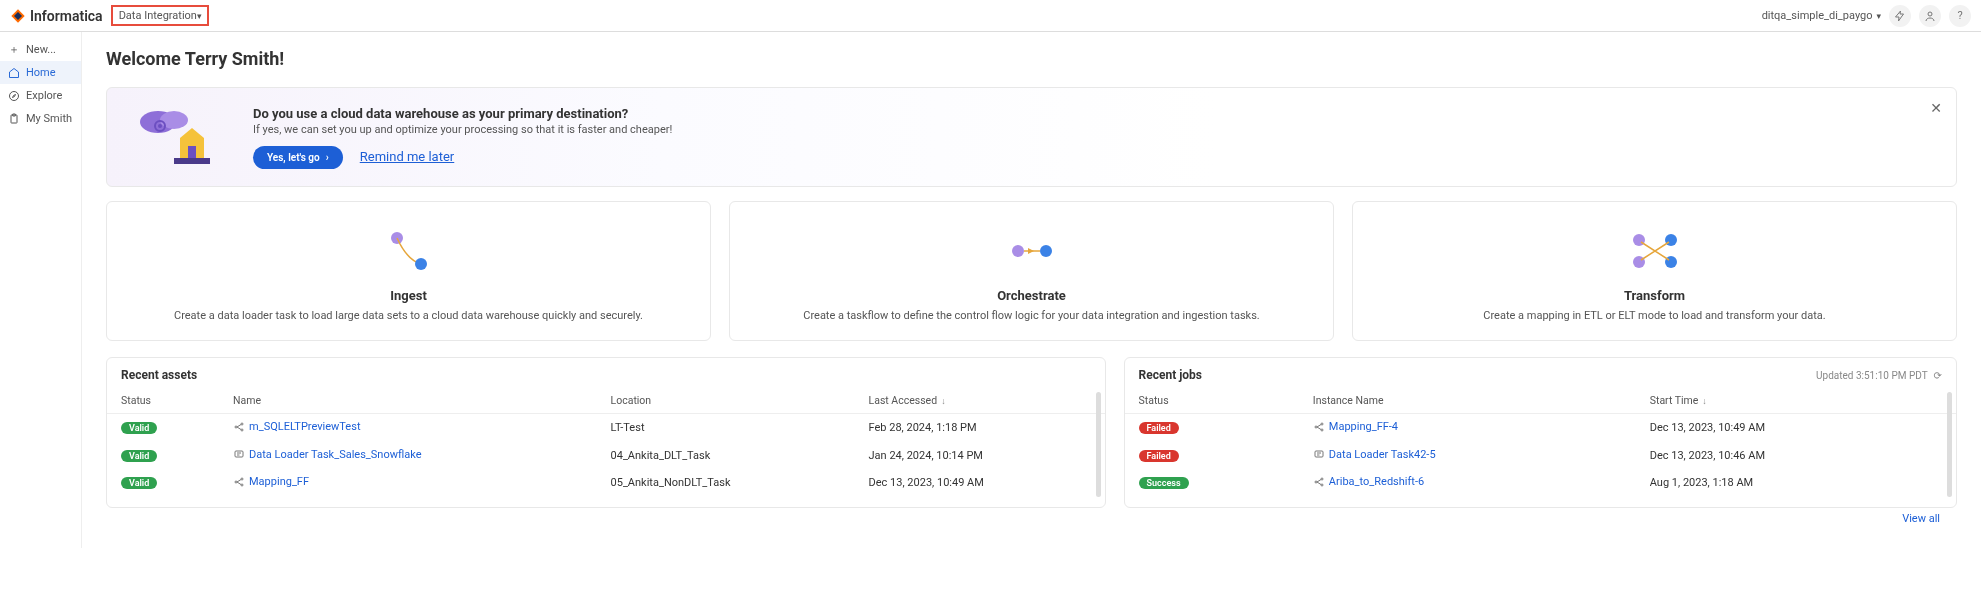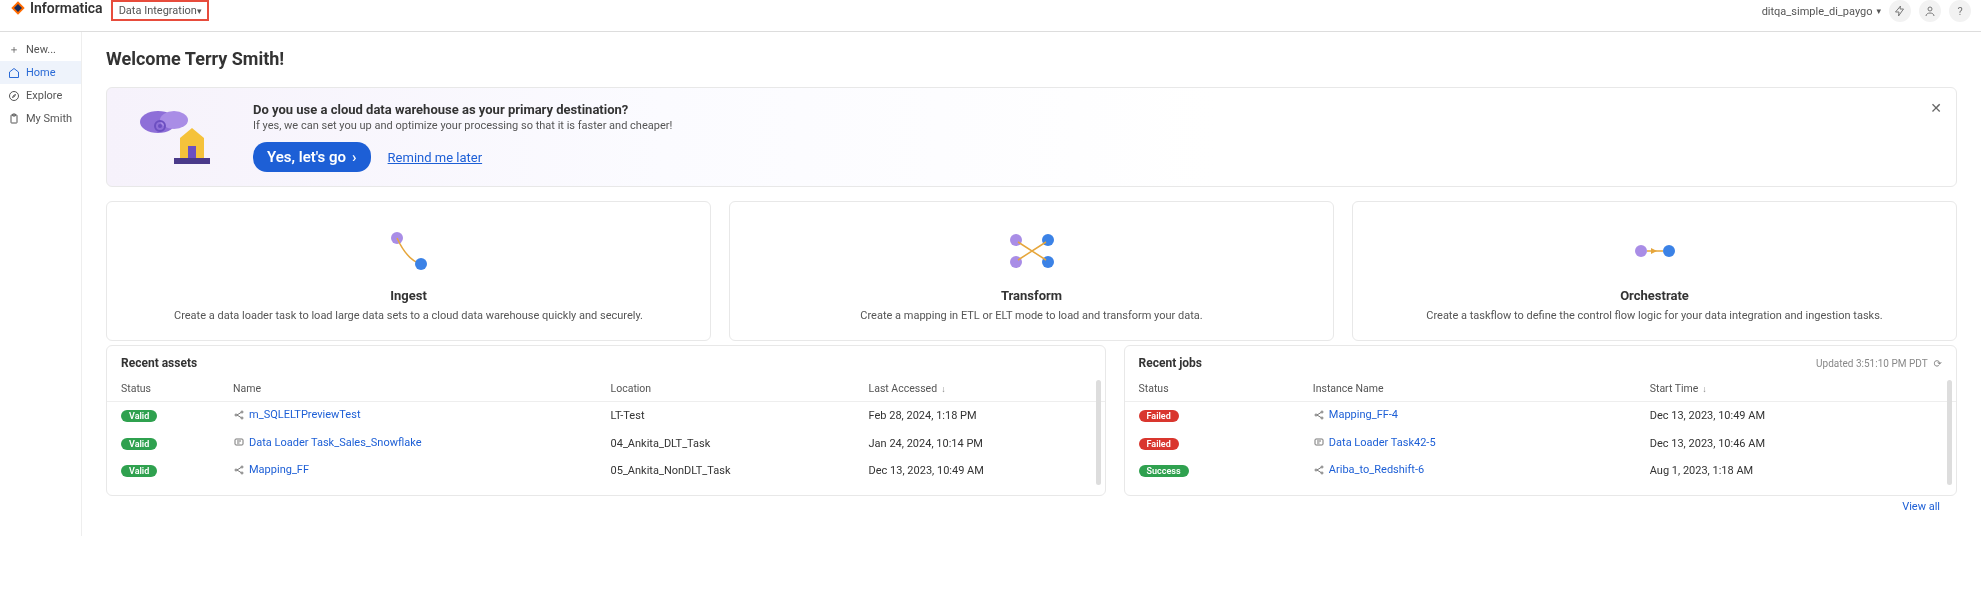--- a/index.html
+++ b/index.html
@@ -1,38 +1,38 @@
 <!DOCTYPE html>
 <html><head>
   <meta charset="utf-8">
   <style>
     * { margin:0; padding:0; box-sizing:border-box; font-family:-apple-system,BlinkMacSystemFont,"Segoe UI",Roboto,sans-serif; }
     body { background:#fff; color:#333; font-size:12px; }
-    .topbar { display:flex; align-items:flex-start; height:32px; padding:0 10px; border-bottom:1px solid #ddd; }
+    .topbar { display:flex; align-items:center; height:32px; padding:0 10px; border-bottom:1px solid #ddd; }
     .logo { display:flex; align-items:center; gap:4px; font-weight:600; font-size:14px; }
     .logo-icon { width:16px; height:16px; }
     .service-sel { margin-left:8px; font-size:11px; color:#555; border:2px solid #e74c3c; padding:2px 6px; display:flex; align-items:center; cursor:pointer; }
     .top-right { margin-left:auto; display:flex; align-items:center; gap:8px; }
     .org-sel { font-size:11px; color:#555; display:flex; align-items:center; gap:4px; cursor:pointer; }
     .top-icon { width:22px; height:22px; border-radius:50%; background:#f2f2f2; display:flex; align-items:center; justify-content:center; color:#777; cursor:pointer; font-size:11px; }
     .layout { display:flex; }
     .sidebar { width:82px; border-right:1px solid #eee; padding:6px 0; }
     .sb-item { display:flex; align-items:center; gap:6px; padding:5px 8px; font-size:11px; color:#555; cursor:pointer; }
     .sb-item.active { background:#eef3fb; color:#2a6ad6; }
     .sb-ico { width:12px; height:12px; display:inline-flex; align-items:center; justify-content:center; }
     .main { flex:1; padding:16px 24px 40px 24px; background:#fff; }
     .welcome { font-size:18px; font-weight:700; margin-bottom:18px; }
     .banner { border:1px solid #e8e8e8; border-radius:6px; background:linear-gradient(90deg,#f6f2fb 0%,#fbfbff 30%,#fff 60%); padding:14px 18px; display:flex; gap:18px; align-items:center; position:relative; margin-bottom:14px; }
     .banner-close { position:absolute; right:14px; top:12px; cursor:pointer; color:#666; font-size:14px; }
     .banner-illus { width:110px; height:70px; display:flex; align-items:center; justify-content:center; }
     .banner-text h3 { font-size:13px; font-weight:700; margin-bottom:2px; }
     .banner-text p { font-size:11px; color:#555; margin-bottom:10px; }
-    .btn-primary { background:#1d5fd6; color:#fff; border:none; border-radius:14px; padding:6px 14px; font-size:15px; font-weight:600; display:inline-flex; align-items:center; gap:6px; cursor:pointer; }
+    .btn-primary { background:#1d5fd6; color:#fff; border:none; border-radius:14px; padding:6px 14px; font-size:10px; font-weight:600; display:inline-flex; align-items:center; gap:6px; cursor:pointer; }
     .link-remind { color:#1d5fd6; font-size:13px; text-decoration:underline; margin-left:14px; cursor:pointer; }
-    .cards { display:flex; gap:18px; margin-bottom:4px; }
+    .cards { display:flex; gap:18px; margin-bottom:16px; }
     .card { flex:1; border:1px solid #e8e8e8; border-radius:6px; padding:22px 18px 18px; text-align:center; cursor:pointer; }
     .card-illus { height:54px; margin-bottom:10px; display:flex; align-items:center; justify-content:center; }
     .card h4 { font-size:13px; font-weight:700; margin-bottom:6px; }
     .card p { font-size:11px; color:#555; }
     .panels { display:flex; gap:18px; }
     .panel { border:1px solid #e8e8e8; border-radius:6px; padding:10px 0 10px 0; position:relative; }
     .panel.assets { flex:0 0 54%; }
     .panel.jobs { flex:1; }
     .panel-head { display:flex; align-items:center; padding:0 14px 6px; }
     .panel-title { font-size:12px; font-weight:700; }
@@ -155,41 +155,41 @@
               <path d="M18 8 Q28 30 42 34" stroke="#e6a63b" stroke-width="1.5" fill="none"></path>
               <circle cx="42" cy="34" r="6" fill="#3b82e6"></circle>
             </svg>
         </div>
         <h4>Ingest</h4>
         <p>Create a data loader task to load large data sets to a cloud data warehouse quickly and securely.</p>
       </div>
       <div class="card">
         <div class="card-illus">
           <svg width="60" height="42" viewBox="0 0 60 42">
+              <circle cx="16" cy="21" r="6" fill="#a98de6"></circle>
+              <path d="M22 21 H38" stroke="#e6a63b" stroke-width="1.5"></path>
+              <polygon points="26,18 32,21 26,24" fill="#e6a63b"></polygon>
+              <circle cx="44" cy="21" r="6" fill="#3b82e6"></circle>
+            </svg>
+        </div>
+        <h4>Orchestrate</h4>
+        <p>Create a taskflow to define the control flow logic for your data integration and ingestion tasks.</p>
+      </div>
+      <div class="card">
+        <div class="card-illus">
+          <svg width="60" height="42" viewBox="0 0 60 42">
               <circle cx="14" cy="10" r="6" fill="#a98de6"></circle>
               <circle cx="46" cy="10" r="6" fill="#3b82e6"></circle>
               <circle cx="14" cy="32" r="6" fill="#a98de6"></circle>
               <circle cx="46" cy="32" r="6" fill="#3b82e6"></circle>
               <path d="M16 12 L44 30 M44 12 L16 30" stroke="#e6a63b" stroke-width="1.5"></path>
             </svg>
         </div>
         <h4>Transform</h4>
         <p>Create a mapping in ETL or ELT mode to load and transform your data.</p>
-      </div>
-      <div class="card">
-        <div class="card-illus">
-          <svg width="60" height="42" viewBox="0 0 60 42">
-              <circle cx="16" cy="21" r="6" fill="#a98de6"></circle>
-              <path d="M22 21 H38" stroke="#e6a63b" stroke-width="1.5"></path>
-              <polygon points="26,18 32,21 26,24" fill="#e6a63b"></polygon>
-              <circle cx="44" cy="21" r="6" fill="#3b82e6"></circle>
-            </svg>
-        </div>
-        <h4>Orchestrate</h4>
-        <p>Create a taskflow to define the control flow logic for your data integration and ingestion tasks.</p>
       </div>
     </div>
 
     <div class="panels">
 
       <div class="panel assets">
         <div class="scroll-ind"></div>
         <div class="panel-head">
           <span class="panel-title">Recent assets</span>
         </div>

